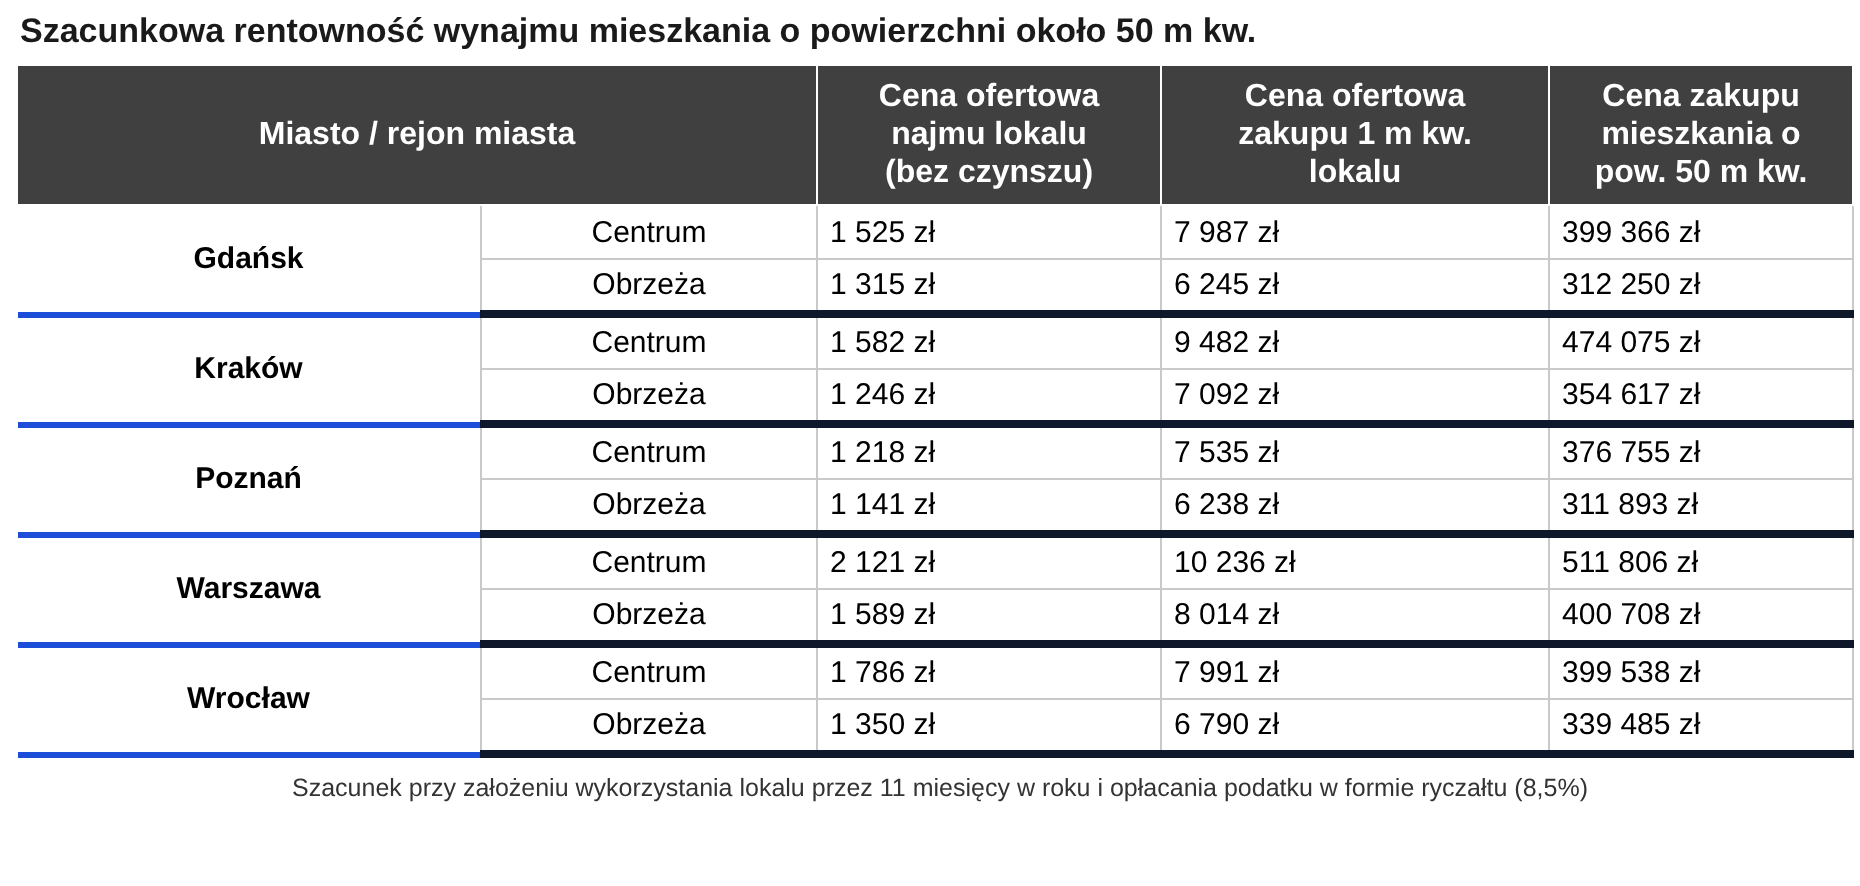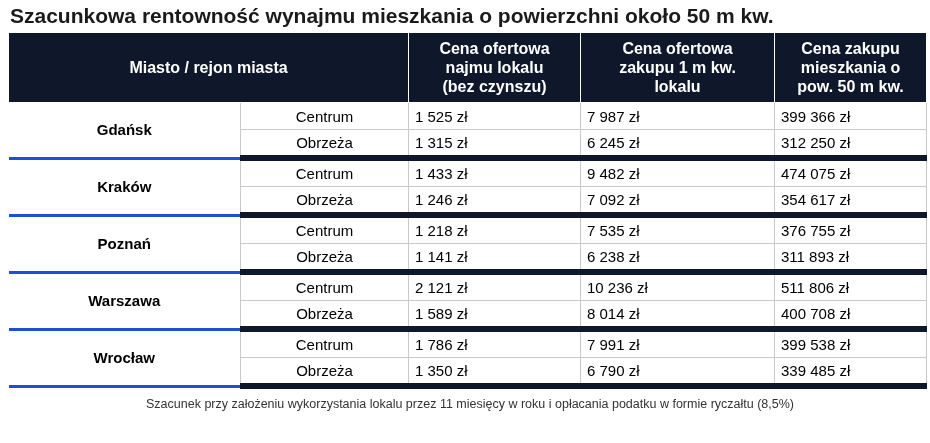--- a/index.html
+++ b/index.html
@@ -15,35 +15,35 @@
     overflow: hidden;
   }
   .page {
     position: relative;
     width: 930px;
     height: 443px;
     box-sizing: border-box;
     padding: 0;
   }
   .title {
-    font-size: 21px;
+    font-size: 17px;
     font-weight: bold;
     color: #1a1a1a;
     padding: 6px 0 6px 10px;
     line-height: 20px;
     white-space: nowrap;
   }
   table.rent-table {
     border-collapse: collapse;
     width: 918px;
     margin-left: 8px;
     table-layout: fixed;
   }
   table.rent-table th {
-    background: #0f172a;
+    background: #404040;
     color: #ffffff;
     font-size: 16px;
     font-weight: bold;
     text-align: center;
     line-height: 19px;
     padding: 6px 4px;
     border: 1px solid #ffffff;
     vertical-align: middle;
   }
   .col-city    { width: 232px; }
@@ -79,21 +79,21 @@
   td.yield {
     text-align: center;
     font-size: 15px;
     border-right: none;
   }
   td.yield.highlight {
     background: #8faf56;
     font-weight: bold;
   }
   tr.group-end td {
-    border-bottom: 6px solid #0f172a;
+    border-bottom: 4px solid #0f172a;
   }
   tr.first-row td.area,
   tr.first-row td.num,
   tr.first-row td.yield {
     border-bottom: 1px solid #c9c9c9;
   }
   .footnote {
     font-size: 12.5px;
     color: #333333;
     padding: 8px 0 0 10px;
@@ -154,21 +154,21 @@
         <td class="area">Obrzeża</td>
         <td class="num">1 315 zł</td>
         <td class="num">6 245 zł</td>
         <td class="num">312 250 zł</td>
         <td class="yield highlight">4,2%</td>
       </tr>
 
       <tr class="first-row">
         <td class="city" rowspan="2">Kraków</td>
         <td class="area">Centrum</td>
-        <td class="num">1 433 zł</td>
+        <td class="num">1 582 zł</td>
         <td class="num">9 482 zł</td>
         <td class="num">474 075 zł</td>
         <td class="yield">3,4%</td>
       </tr>
       <tr class="group-end">
         <td class="area">Obrzeża</td>
         <td class="num">1 246 zł</td>
         <td class="num">7 092 zł</td>
         <td class="num">354 617 zł</td>
         <td class="yield highlight">3,5%</td>

